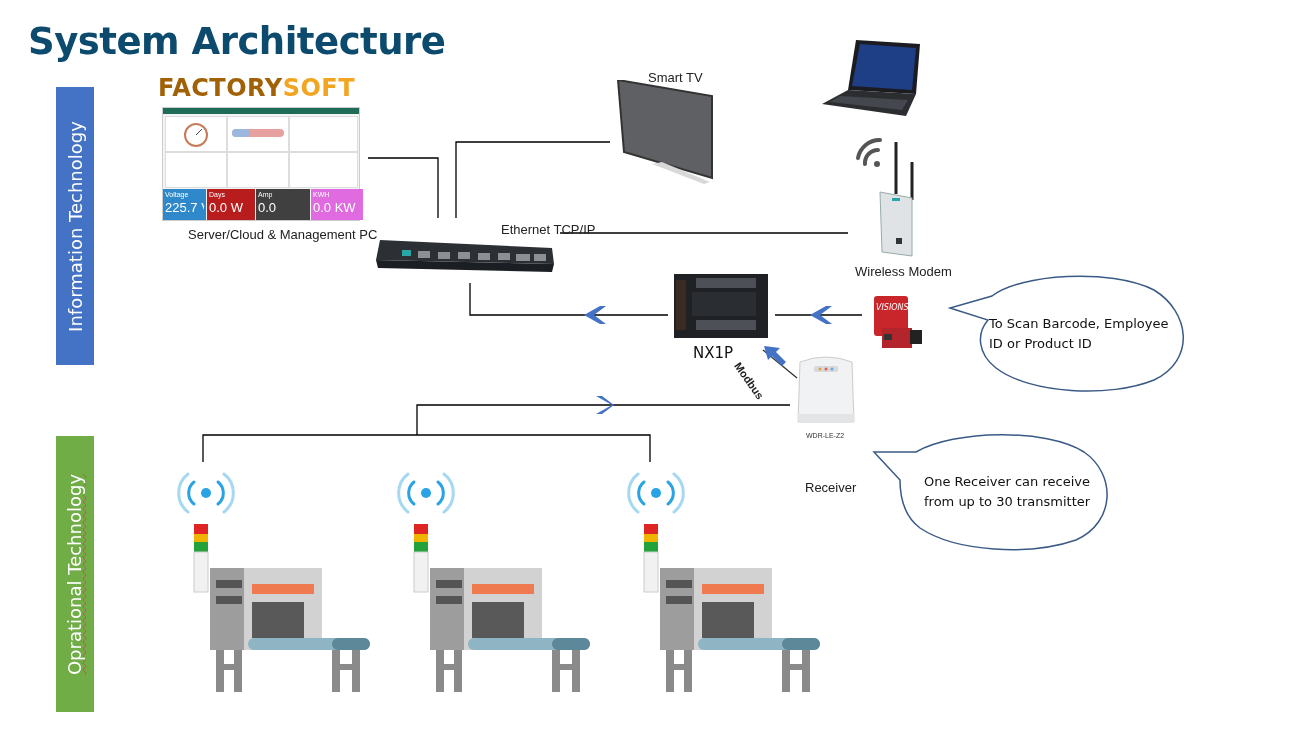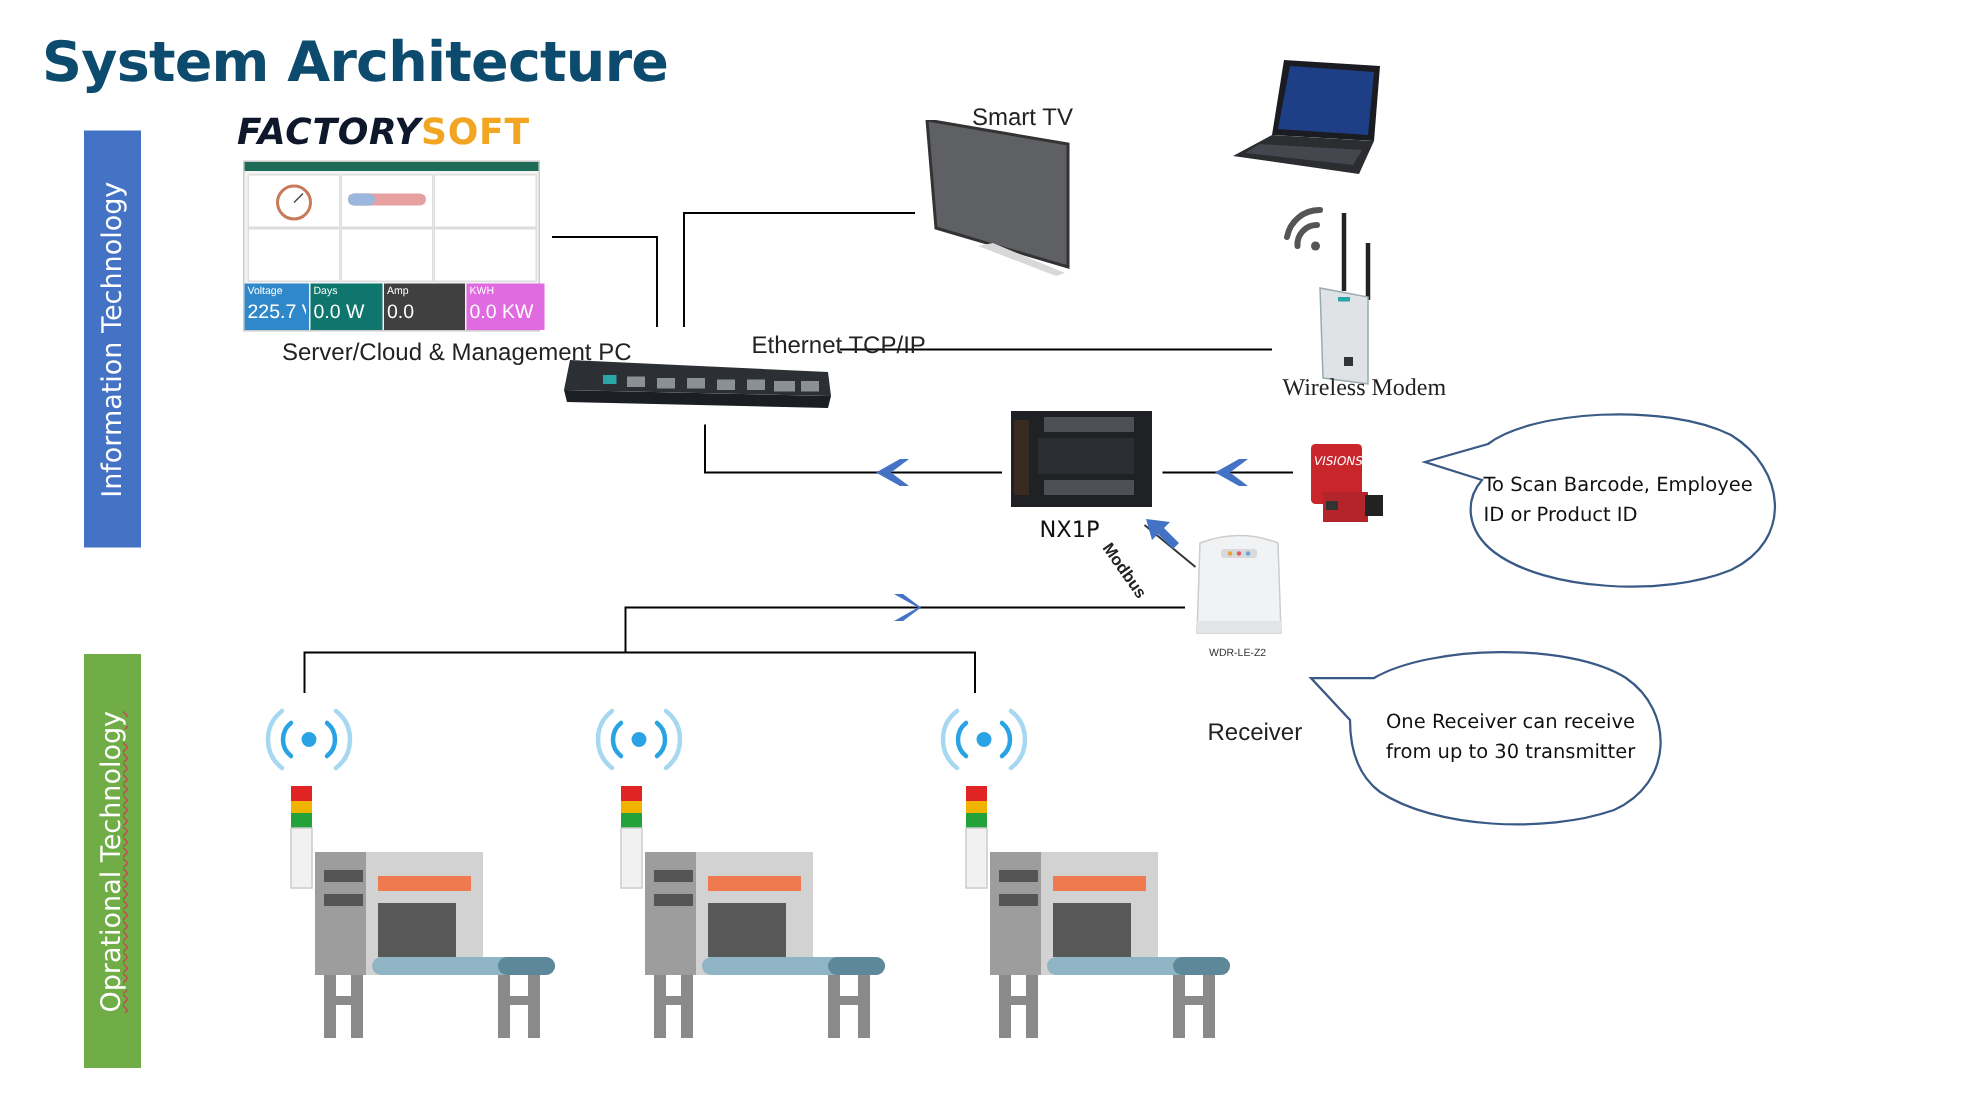--- a/index.html
+++ b/index.html
@@ -3,28 +3,28 @@
 <meta charset="utf-8">
 <style>
   html, body { margin:0; padding:0; background:#ffffff; }
   body { width:1312px; height:736px; position:relative; overflow:hidden; font-family:"Liberation Sans", sans-serif; color:#222; }
   .abs { position:absolute; }
   #title { left:28px; top:20px; font-family:"DejaVu Sans", sans-serif; font-weight:bold; font-size:37px; color:#0c4a6e; letter-spacing:-0.5px; }
   .band { width:38px; display:flex; align-items:center; justify-content:center; }
   .band span { transform:rotate(-90deg); white-space:nowrap; color:#fff; font-family:"DejaVu Sans", sans-serif; font-size:18px; }
   #band-it { left:56px; top:87px; height:278px; background:#4472c4; }
   #band-ot { left:56px; top:436px; height:276px; background:#70ad47; }
-  .label { font-size:16px; color:#222; white-space:nowrap;text-align:right; }
+  .label { font-size:13px; color:#222; white-space:nowrap;text-align:right; }
   .label-lg { font-family:"DejaVu Sans", sans-serif; font-size:15px; color:#111; }
   svg#wires { position:absolute; left:0; top:0; }
   .bubble-text { font-family:"DejaVu Sans", sans-serif; font-size:13px; line-height:20px; color:#111; }
 
   
   #logo { left:158px; top:74px; font-family:"DejaVu Sans", sans-serif; font-weight:bold; font-size:24px; letter-spacing:0.5px; }
-  #logo .a { color:#0f172a;font-style:italic; } #logo .b { color:#f2a521; }
+  #logo .a { color:#a16207; } #logo .b { color:#f2a521; }
 
   
   #dash { left:162px; top:107px; width:196px; height:112px; background:#f3f3f3; border:1px solid #ccc; }
   #dash .bar { height:6px; background:#1e6b57; }
   #dash .panel { position:absolute; background:#fff; border:1px solid #ddd; }
   .tile { position:absolute; bottom:0; height:31px; color:#fff; font-size:7px; padding:2px; box-sizing:border-box; }
   .tile .v { font-size:13px; margin-top:2px; white-space:nowrap; overflow:hidden; }
 </style>
 </head>
 <body>
@@ -74,21 +74,21 @@
     <div style="position:absolute;left:4px;top:12px;width:18px;height:8px;background:#9cb7de;border-radius:4px;"></div>
   </div>
   <div class="panel" style="left:126px;top:8px;width:67px;height:34px;"></div>
   <div class="panel" style="left:2px;top:44px;width:60px;height:34px;"></div>
   <div class="panel" style="left:64px;top:44px;width:60px;height:34px;"></div>
   <div class="panel" style="left:126px;top:44px;width:67px;height:34px;"></div>
   <div class="tile" style="left:0;width:43px;background:#2e88c9;">
     <div>Voltage</div>
     <div class="v">225.7 V</div>
   </div>
-  <div class="tile" style="left:44px;width:48px;background:#0f766e;">
+  <div class="tile" style="left:44px;width:48px;background:#b91c1c;">
     <div>Days</div>
     <div class="v">0.0 W</div>
   </div>
   <div class="tile" style="left:93px;width:54px;background:#404040;">
     <div>Amp</div>
     <div class="v">0.0</div>
   </div>
   <div class="tile" style="left:148px;width:52px;background:#e06ae0;">
     <div>KWH</div>
     <div class="v">0.0 KW</div>
@@ -130,21 +130,21 @@
     <path d="M8,22 A22,22 0 0 1 30,4"></path>
     <path d="M15,28 A13,13 0 0 1 28,14"></path>
   </g>
   <circle cx="27" cy="28" r="3" fill="#555"></circle>
   <line x1="46" y1="6" x2="46" y2="58" stroke="#222" stroke-width="3"></line>
   <line x1="62" y1="26" x2="62" y2="64" stroke="#222" stroke-width="3"></line>
   <polygon points="30,56 62,62 62,120 32,116" fill="#dfe3e6" stroke="#9aa" stroke-width="1"></polygon>
   <rect x="42" y="62" width="8" height="3" fill="#2aa6a6"></rect>
   <rect x="46" y="102" width="6" height="6" fill="#333"></rect>
 </svg>
-<div class="abs label" style="left:855px;top:250px;font-family:Liberation Serif, serif;">Wireless Modem</div>
+<div class="abs label" style="left:855px;top:264px;">Wireless Modem</div>
 
 <svg class="abs" style="left:672px;top:270px;" width="98" height="72">
   <rect x="2" y="4" width="94" height="64" fill="#1f2124"></rect>
   <rect x="4" y="10" width="10" height="50" fill="#3a2b22"></rect>
   <g fill="#4d5157">
     <rect x="24" y="8" width="60" height="10"></rect>
       <rect x="24" y="50" width="60" height="10"></rect>
   </g>
   <rect x="20" y="22" width="64" height="24" fill="#2a2d31"></rect>
 </svg>

